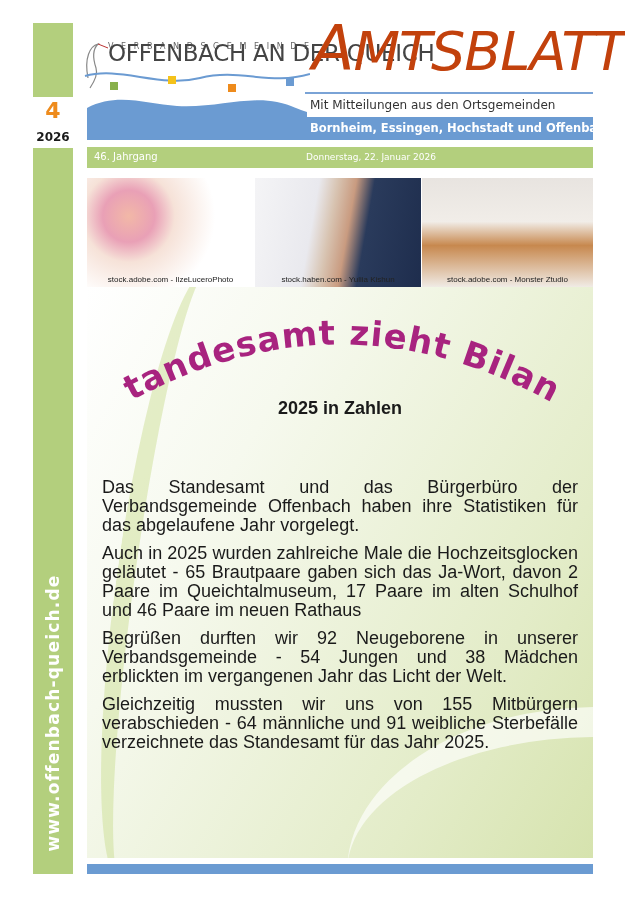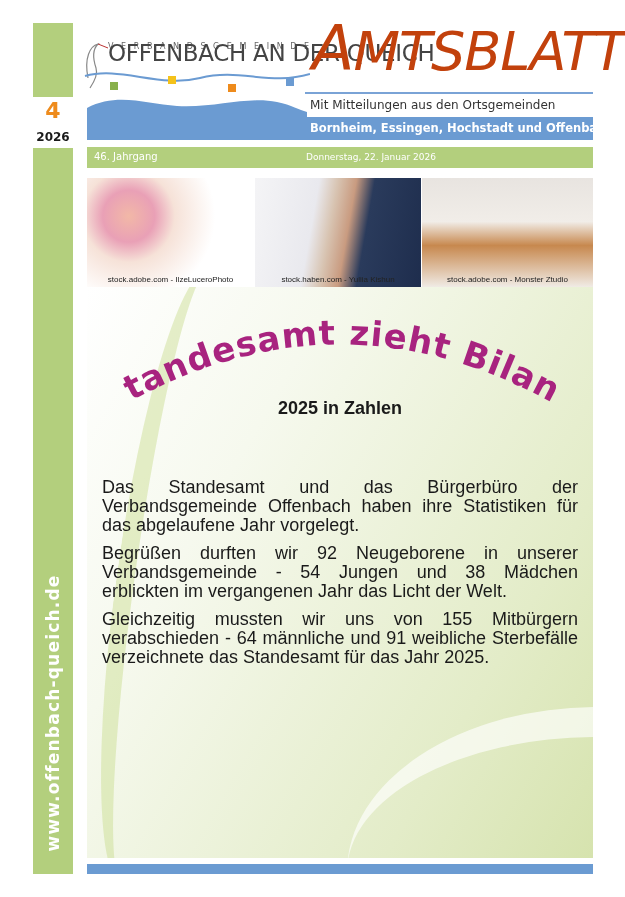--- a/index.html
+++ b/index.html
@@ -100,17 +100,18 @@
   </defs>
   <text font-family="DejaVu Sans, sans-serif" font-size="34" fill="#a8237f" font-weight="bold" letter-spacing="1">
     <textPath href="#arc" startOffset="50%" text-anchor="middle">Standesamt zieht Bilanz</textPath>
   </text>
 </svg>
 
 <div class="abs sub-headline">2025 in Zahlen</div>
 
 <div class="abs body-text">
   <p>Das Standesamt und das Bürgerbüro der Verbandsgemeinde Offenbach haben ihre Statistiken für das abgelaufene Jahr vorgelegt.</p>
+  <p>Auch in 2025 wurden zahlreiche Male die Hochzeitsglocken geläutet - 65 Brautpaare gaben sich das Ja-Wort, davon 2 Paare im Queichtalmuseum, 17 Paare im alten Schulhof und 46 Paare im neuen Rathaus</p>
   <p>Begrüßen durften wir 92 Neugeborene in unserer Verbandsgemeinde - 54 Jungen und 38 Mädchen erblickten im vergangenen Jahr das Licht der Welt.</p>
   <p>Gleichzeitig mussten wir uns von 155 Mitbürgern verabschieden - 64 männliche und 91 weibliche Sterbefälle verzeichnete das Standesamt für das Jahr 2025.</p>
 </div>
 
 <div class="abs bottom-bar"></div>
 
 </body></html>

